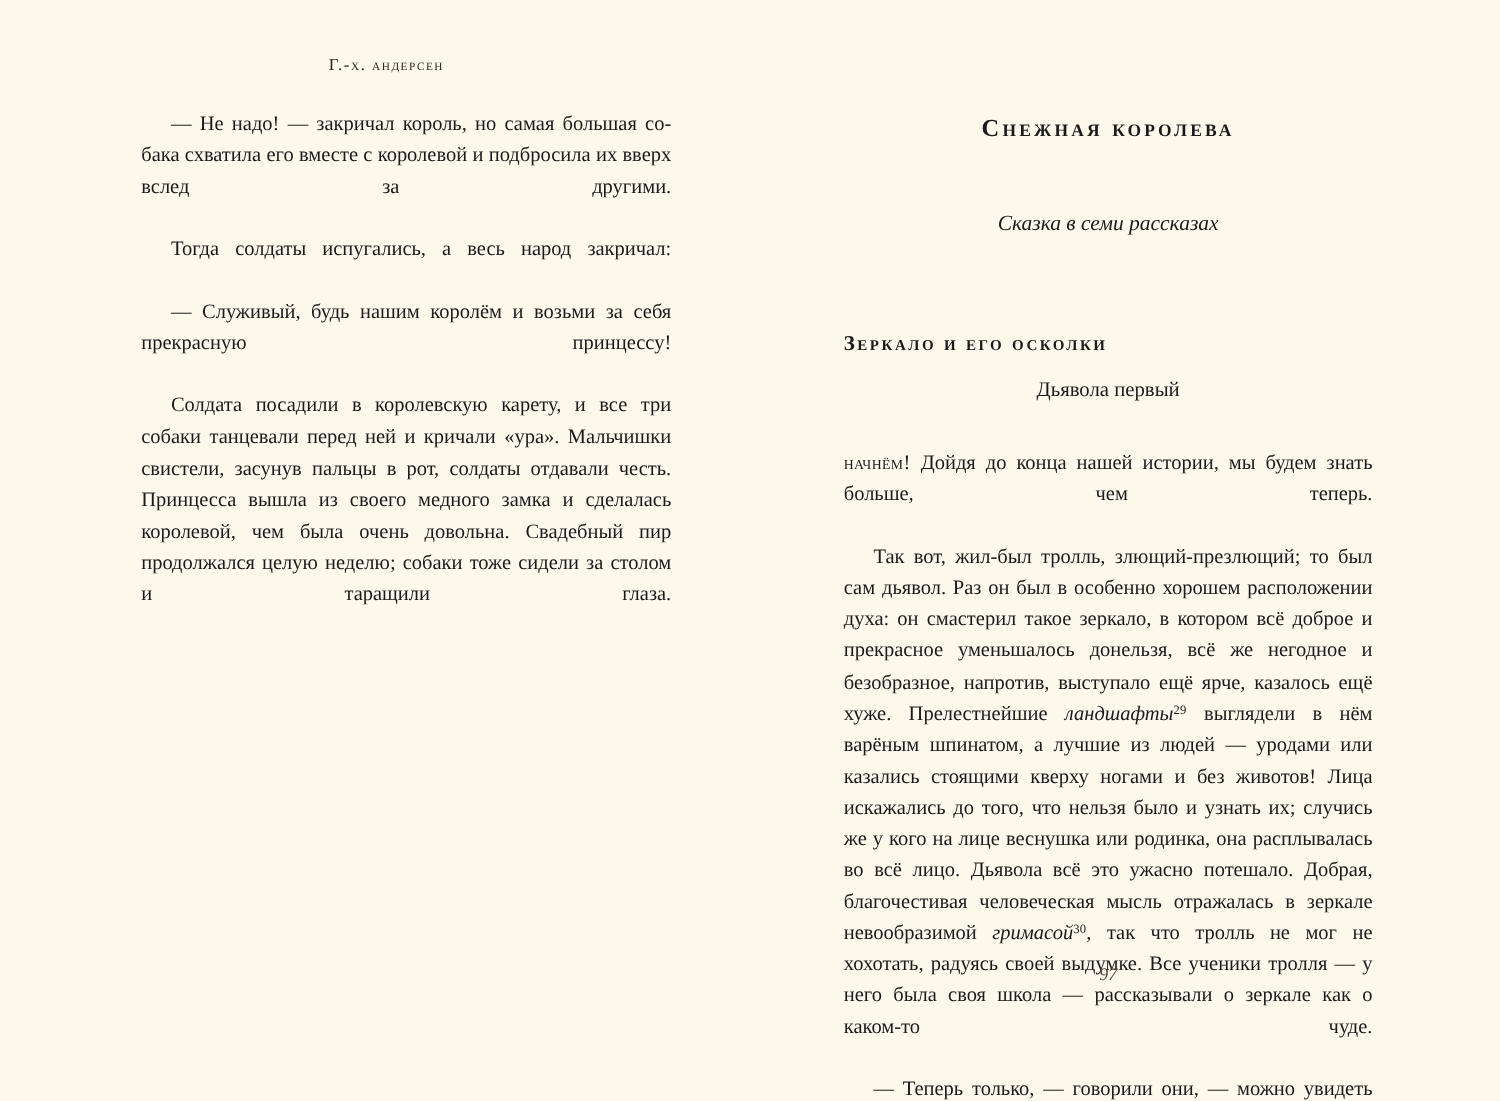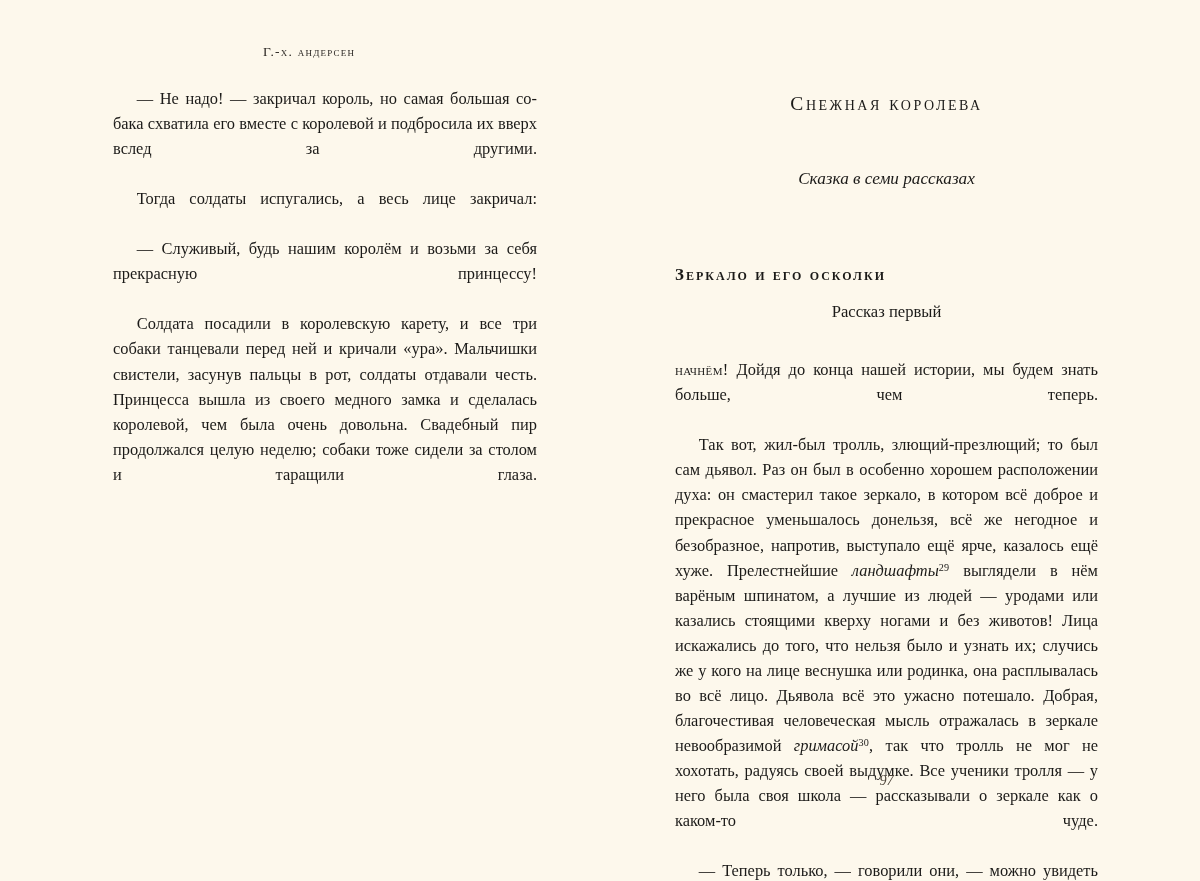--- a/index.html
+++ b/index.html
@@ -65,21 +65,21 @@
   .col p:after {
     content: "";
     display: inline-block;
     width: 100%;
   }
 
   
   .story-title {
     text-align: center;
     font-size: 19.5px;
-    font-weight: 400;
+    font-weight: 700;
     font-variant: small-caps;
     text-transform: lowercase;
     letter-spacing: 0.13em;
     margin: 0;
     padding-top: 5px;
   }
   .story-title::first-letter { text-transform: uppercase; }
 
   .story-subtitle {
     text-align: center;
@@ -140,34 +140,34 @@
 </style>
 </head>
 <body>
 
 <div class="page">
 
   <div class="running-head">Г.-Х. Андерсен</div>
 
   <div class="col col-left">
     <p>— Не надо! — закричал король, но самая большая со­бака схватила его вместе с королевой и подбросила их вверх вслед за другими.</p>
-    <p>Тогда солдаты испугались, а весь лице закричал:</p>
+    <p>Тогда солдаты испугались, а весь народ закричал:</p>
     <p>— Служивый, будь нашим королём и возьми за себя прекрасную принцессу!</p>
     <p>Солдата посадили в королевскую карету, и все три собаки танцевали перед ней и кричали «ура». Маль­чишки свистели, засунув пальцы в рот, солдаты отда­вали честь. Принцесса вышла из своего медного замка и сделалась королевой, чем была очень довольна. Сва­дебный пир продолжался целую неделю; собаки тоже сидели за столом и таращили глаза.</p>
   </div>
 
   <div class="col col-right">
 
     <h1 class="story-title">Снежная королева</h1>
 
     <div class="story-subtitle">Сказка в семи рассказах</div>
 
     <h2 class="chapter-title">Зеркало и его осколки</h2>
 
-    <div class="chapter-subtitle">Рассказ первый</div>
+    <div class="chapter-subtitle">Дьявола первый</div>
 
     <p class="noindent body-start"><span class="smallcaps-open">Начнём!</span><span> Дойдя до конца нашей истории, мы будем знать больше, чем теперь.</span></p>
 
     <p><span>Так вот, жил-был тролль, злющий-презлющий; то был сам дьявол. Раз он был в особенно хорошем рас­положении духа: он смастерил такое зеркало, в кото­ром всё доброе и прекрасное уменьшалось донельзя, всё же негодное и безобразное, напротив, выступа­ло ещё ярче, казалось ещё хуже. Прелестнейшие </span><em>ланд­шафты</em><sup>29</sup><span> выглядели в нём варёным шпинатом, а луч­шие из людей — уродами или казались стоящими кверху ногами и без животов! Лица искажались до того, что нельзя было и узнать их; случись же у кого на лице веснушка или родинка, она расплывалась во всё лицо. Дьявола всё это ужасно потешало. Добрая, благочестивая человеческая мысль отражалась в зерка­ле невообразимой </span><em>гримасой</em><sup>30</sup><span>, так что тролль не мог не хохотать, радуясь своей выдумке. Все ученики тролля — у него была своя школа — рассказывали о зеркале как о каком-то чуде.</span></p>
 
     <p>— Теперь только, — говорили они, — можно увидеть весь мир и людей в их настоящем свете!</p>
 
   </div>
 
   <div class="folio">97</div>

